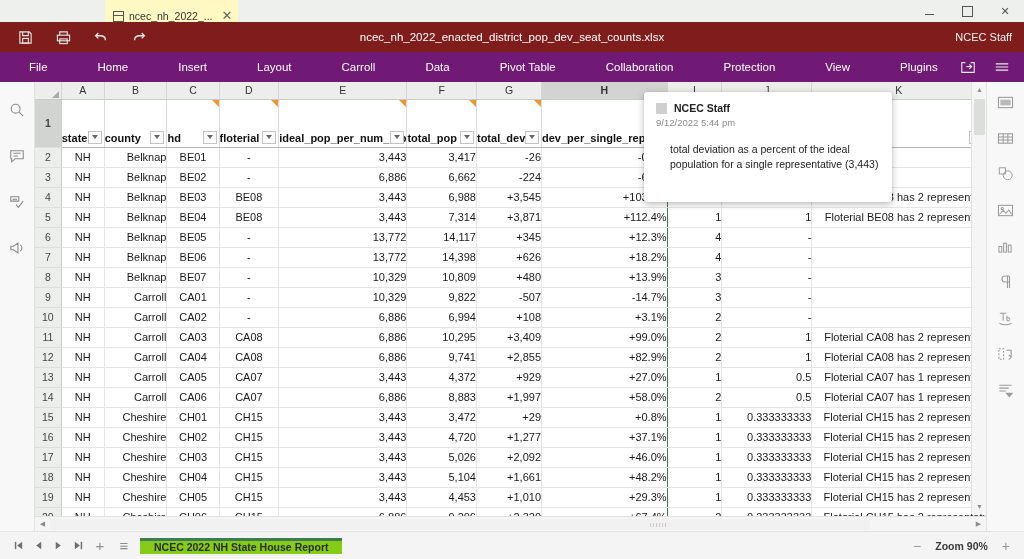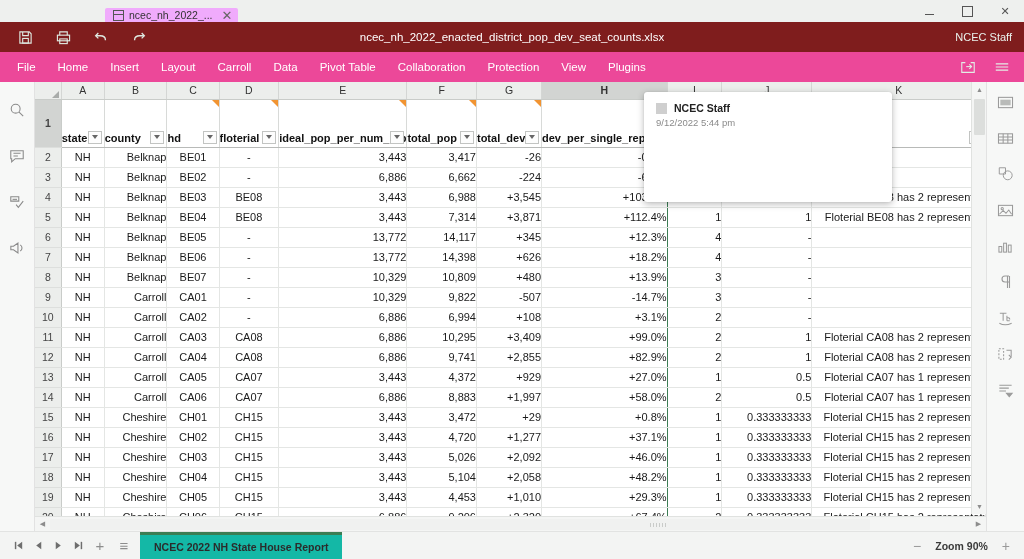--- a/index.html
+++ b/index.html
@@ -10,22 +10,22 @@
     background: #f5f6f5;
   }
   #app { position: relative; width: 1024px; height: 559px; }
 
   
   .tabstrip {
     position: absolute; top: 0; left: 0; width: 1024px; height: 22px;
     background: #eef0ee; display: flex; align-items: flex-end;
   }
   .doc-tab {
-    margin-left: 105px; height: 14px; min-width: 125px;
-    background: #f0abfc; display: flex; align-items: center;
+    margin-left: 105px; height: 22px; min-width: 125px;
+    background: #fef9c3; display: flex; align-items: flex-end;
     padding: 0 6px 0 8px; gap: 5px; border-radius: 2px 2px 0 0;
   }
   .doc-tab .gridicon { width: 11px; height: 11px; position: relative; }
   .doc-tab .gridicon::before {
     content: ""; position: absolute; inset: 0;
     border: 1px solid #555; }
   .doc-tab .gridicon::after {
     content: ""; position: absolute; left: 0; right: 0; top: 4px;
     border-top: 1px solid #555; border-bottom: 0;
     box-shadow: 4px -4px 0 -3px #555 inset, -4px 0 0 -3px #555 inset; }
@@ -58,21 +58,21 @@
   .ribbon-title {
     position: absolute; left: 0; right: 0; text-align: center;
     font-size: 11.5px; color: #ffffff; pointer-events: none;
   }
   .ribbon-user {
     position: absolute; right: 12px; font-size: 11px; color: #eaf2ec;
   }
 
   .ribbon-menu {
     position: absolute; top: 52px; left: 0; width: 1024px; height: 30px;
-    background: #ec4899; display: flex; align-items: center; padding-left: 6px;
+    background: #701a75; display: flex; align-items: center; padding-left: 18px; gap: 28px;
   }
   .menu-item {
     font-size: 11.5px; color: #ffffff; padding: 5px 11px; cursor: pointer;
     white-space: nowrap;
   }
   .ribbon-right-tools {
     position: absolute; right: 6px; display: flex; align-items: center; gap: 2px;
   }
   .rtool { width: 32px; height: 26px; display: flex; align-items: center; justify-content: center; cursor: pointer; }
   .rtool svg { stroke: #e3eee6; fill: none; }
@@ -210,21 +210,21 @@
     display: flex; align-items: center;
   }
   .nav-btns { display: flex; align-items: center; padding-left: 8px; gap: 0; }
   .nav-btn { width: 20px; height: 24px; display: flex; align-items: center; justify-content: center; cursor: pointer; }
   .nav-btn svg { fill: #6e6e6e; }
   .tab-add, .tab-list {
     width: 24px; height: 24px; display: flex; align-items: center; justify-content: center;
     color: #8d8d8d; font-size: 15px; cursor: pointer;
   }
   .sheet-tab {
-    margin-left: 4px; height: 27px; background: #14b8a6;
+    margin-left: 4px; height: 16px; background: #84cc16;
     border-top: 3px solid #3c7d54;
     display: flex; align-items: center; padding: 0 14px;
     font-size: 10.5px; font-weight: bold; color: #2b2b2b; cursor: pointer;
   }
   .zoom-ctl {
     position: absolute; right: 14px; display: flex; align-items: center; gap: 14px;
   }
   .zoom-minus, .zoom-plus { font-size: 14px; color: #999; cursor: pointer; line-height: 1; }
   .zoom-label { font-size: 10.5px; font-weight: bold; color: #3a3a3a; }
 </style>
@@ -708,21 +708,21 @@
             <td class="cell lft">Floterial CH15 has 2 representati</td>
           </tr>
           <tr>
             <td class="rowhdr">18</td>
             <td class="cell ctr">NH</td>
             <td class="cell lft">Cheshire</td>
             <td class="cell ctr">CH04</td>
             <td class="cell ctr">CH15</td>
             <td class="cell num">3,443</td>
             <td class="cell num">5,104</td>
-            <td class="cell num">+2,058</td>
+            <td class="cell num">+1,661</td>
             <td class="cell num hcol-sel">+48.2%</td>
             <td class="cell num">1</td>
             <td class="cell num">0.333333333</td>
             <td class="cell lft">Floterial CH15 has 2 representati</td>
           </tr>
           <tr>
             <td class="rowhdr">19</td>
             <td class="cell ctr">NH</td>
             <td class="cell lft">Cheshire</td>
             <td class="cell ctr">CH05</td>
@@ -766,20 +766,21 @@
         </tbody>
     </table>
   </div>
 
   <div class="comment-pop">
     <div class="cmt-head">
       <span class="cmt-avatar"></span>
       <span class="cmt-author">NCEC Staff</span>
     </div>
     <div class="cmt-date">9/12/2022 5:44 pm</div>
+    <div class="cmt-body">total deviation as a percent of the ideal population for a single representative (3,443)</div>
   </div>
 
   <div class="vscroll">
     <div class="vs-up">▲</div>
     <div class="vs-thumb"></div>
     <div class="vs-dn">▼</div>
   </div>
   <div class="hscroll">
     <div class="hs-l">◀</div>
     <div class="hs-track">

